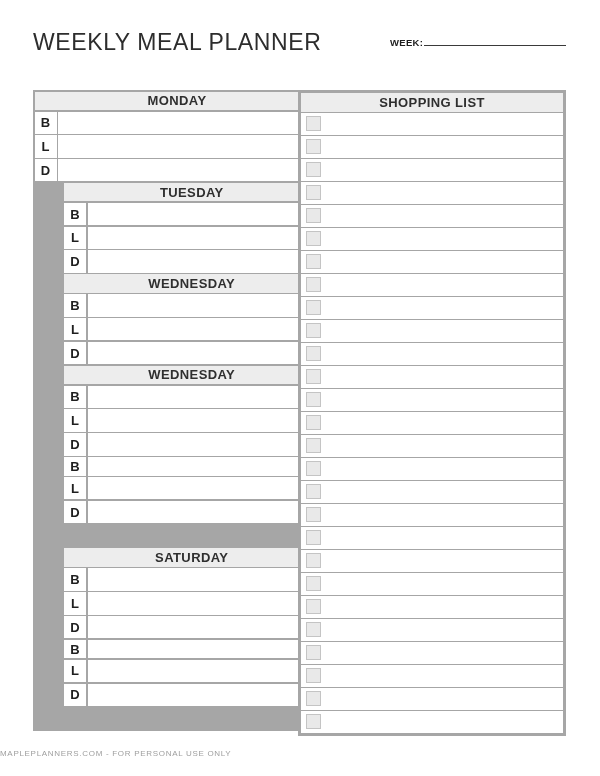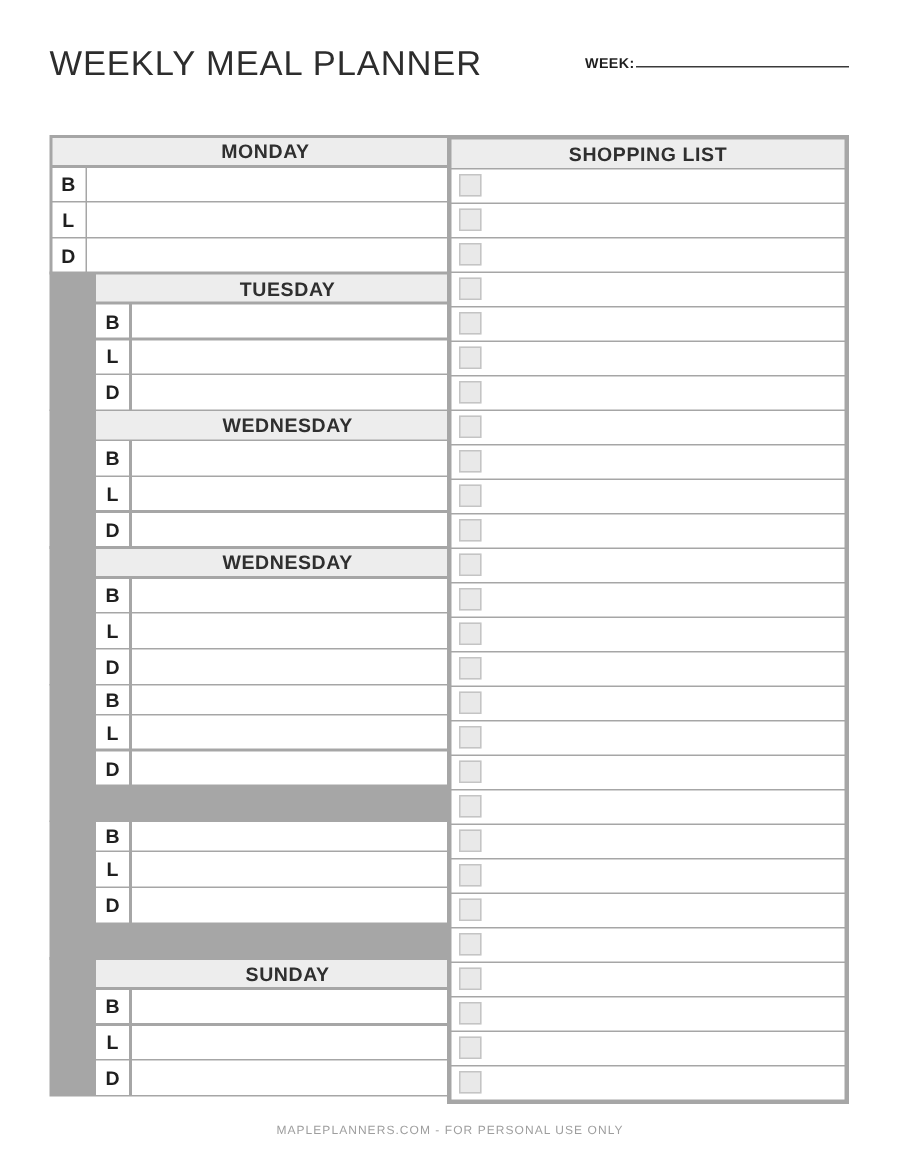--- a/index.html
+++ b/index.html
@@ -116,21 +116,21 @@
     flex: 0 0 auto;
   }
   .item-entry { flex: 1 1 auto; height: 100%; }
 
   
   .footer {
     position: absolute;
     left: 0;
     top: 749px;
     width: 600px;
-    text-align: center;
+    text-align: left;
     font-size: 8px;
     letter-spacing: 0.7px;
     color: #9e9e9e;
   }
 </style>
 </head>
 <body>
 
 <div class="page">
 
@@ -179,29 +179,29 @@
       </div>
       <div class="day-block">
         <div class="meal-label">B</div>
         <div class="meal-entry"></div>
         <div class="meal-label">L</div>
         <div class="meal-entry"></div>
         <div class="meal-label">D</div>
         <div class="meal-entry"></div>
       </div>
       <div class="day-block">
-        <div class="meal-label">B</div>
-        <div class="meal-entry"></div>
-        <div class="meal-label">L</div>
-        <div class="meal-entry"></div>
-        <div class="meal-label">D</div>
-        <div class="meal-entry"></div>
-      </div>
-      <div class="day-block">
-        <div class="tbl-header">SUNDAY</div>
+        <div class="tbl-header">SATURDAY</div>
+        <div class="meal-label">B</div>
+        <div class="meal-entry"></div>
+        <div class="meal-label">L</div>
+        <div class="meal-entry"></div>
+        <div class="meal-label">D</div>
+        <div class="meal-entry"></div>
+      </div>
+      <div class="day-block">
         <div class="meal-label">B</div>
         <div class="meal-entry"></div>
         <div class="meal-label">L</div>
         <div class="meal-entry"></div>
         <div class="meal-label">D</div>
         <div class="meal-entry"></div>
       </div>
     </div>
 
   <div class="shopping-col" id="shopping">

